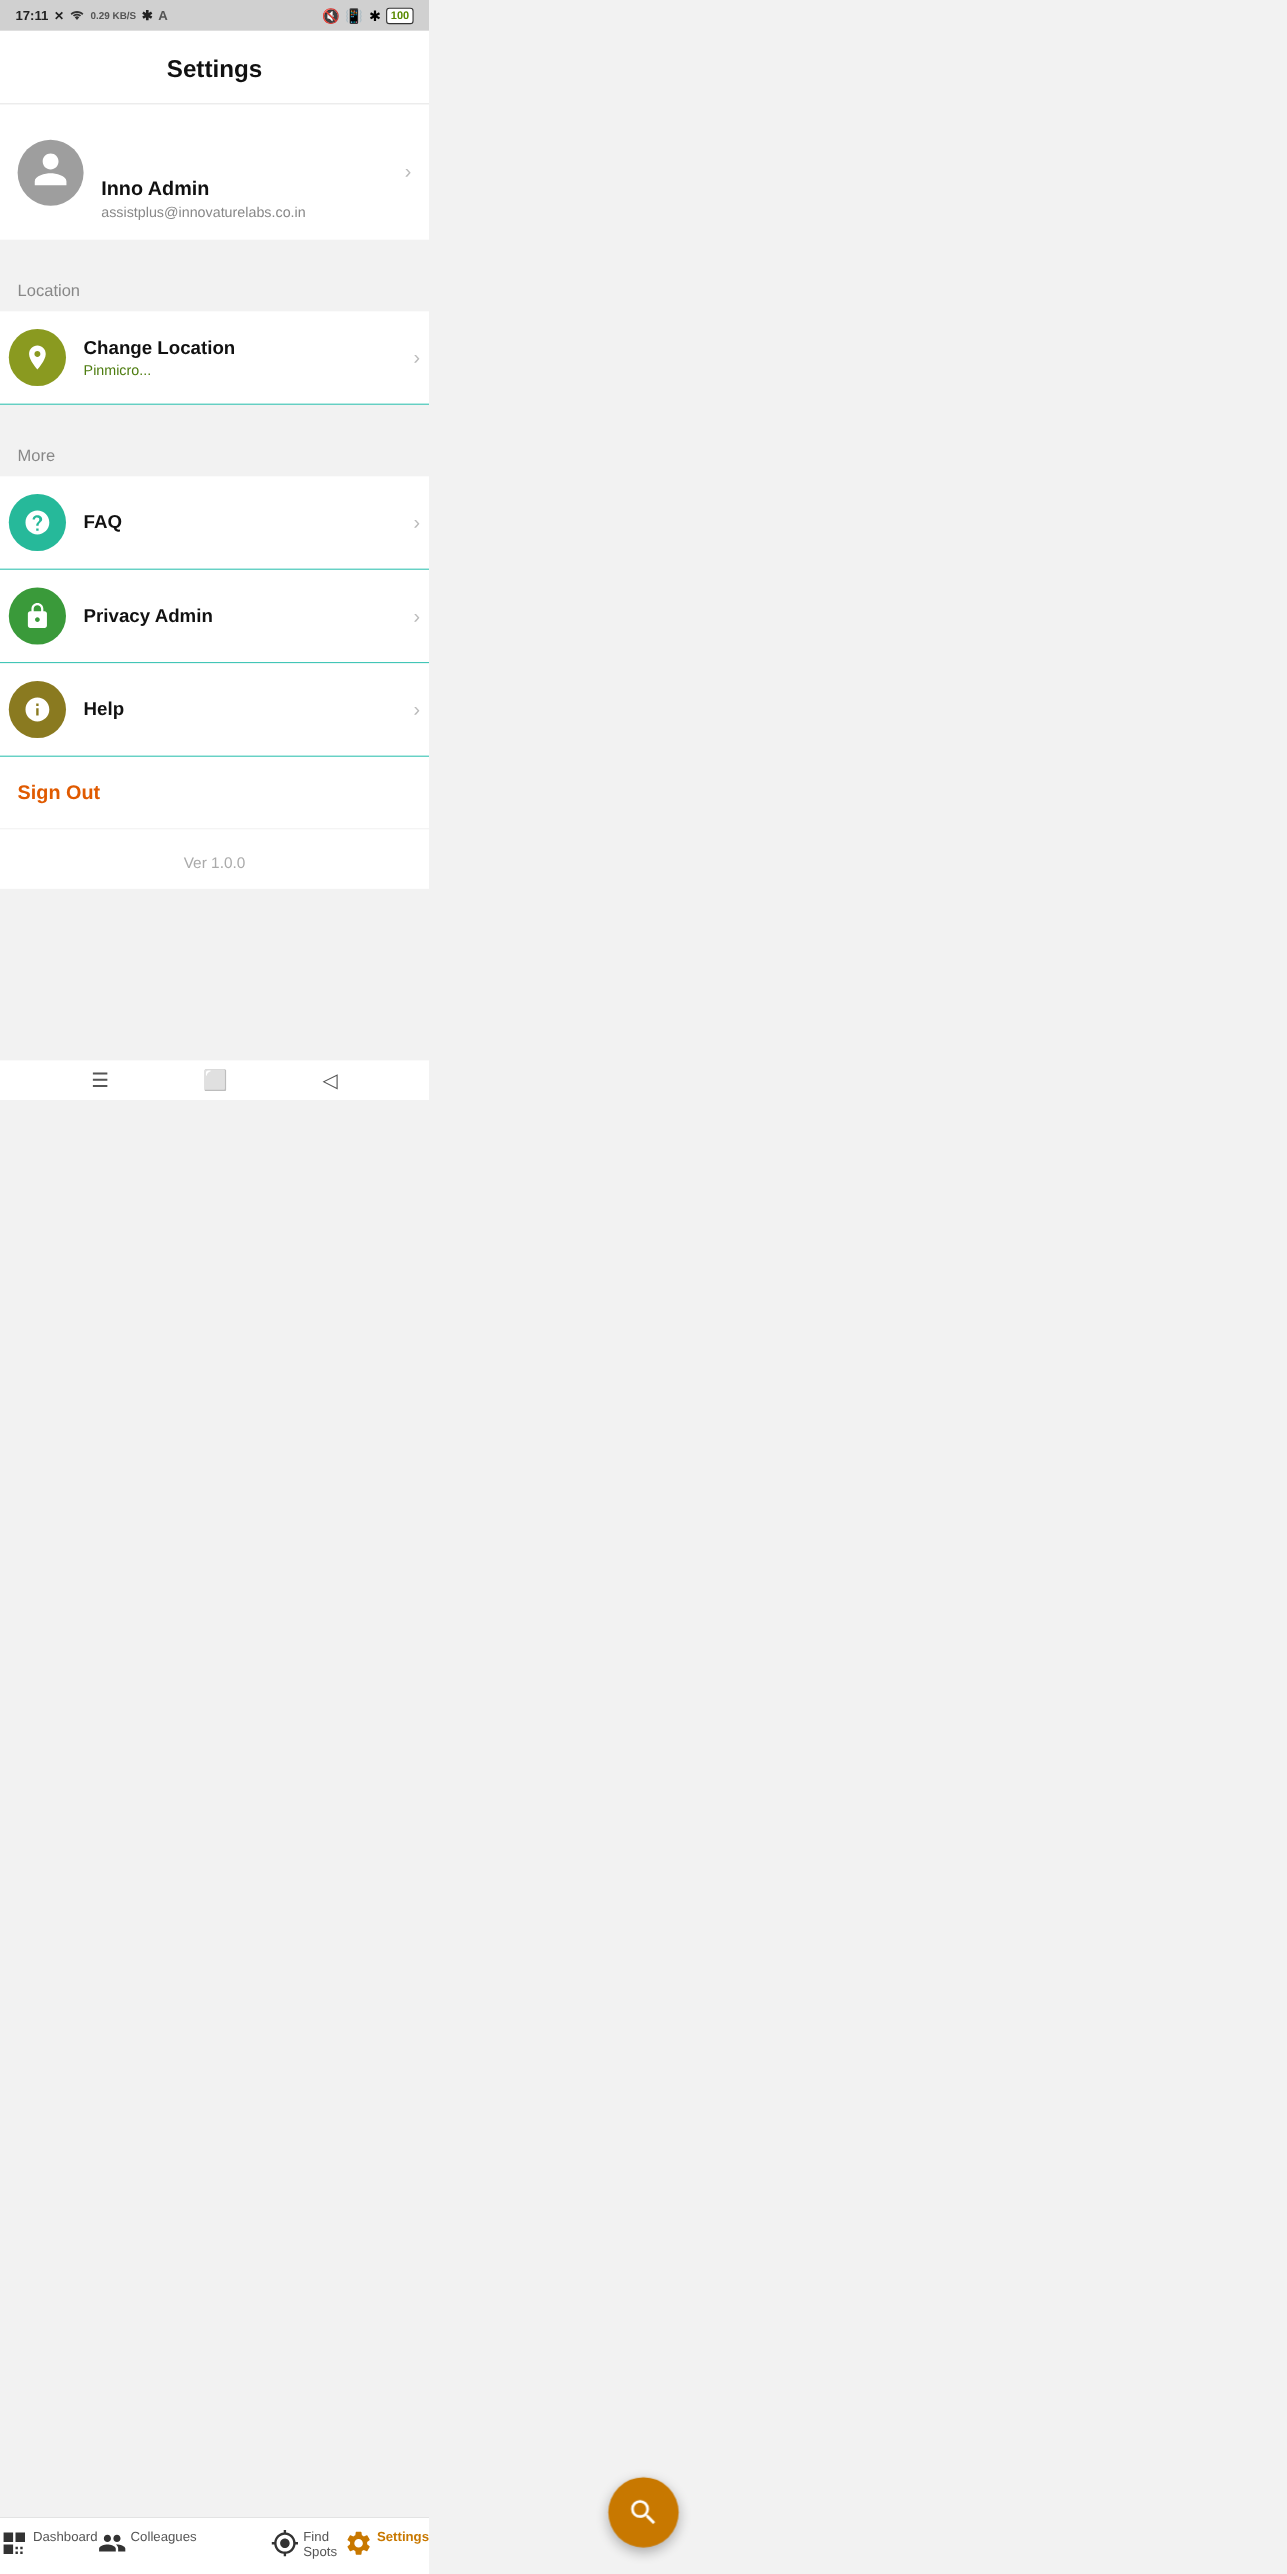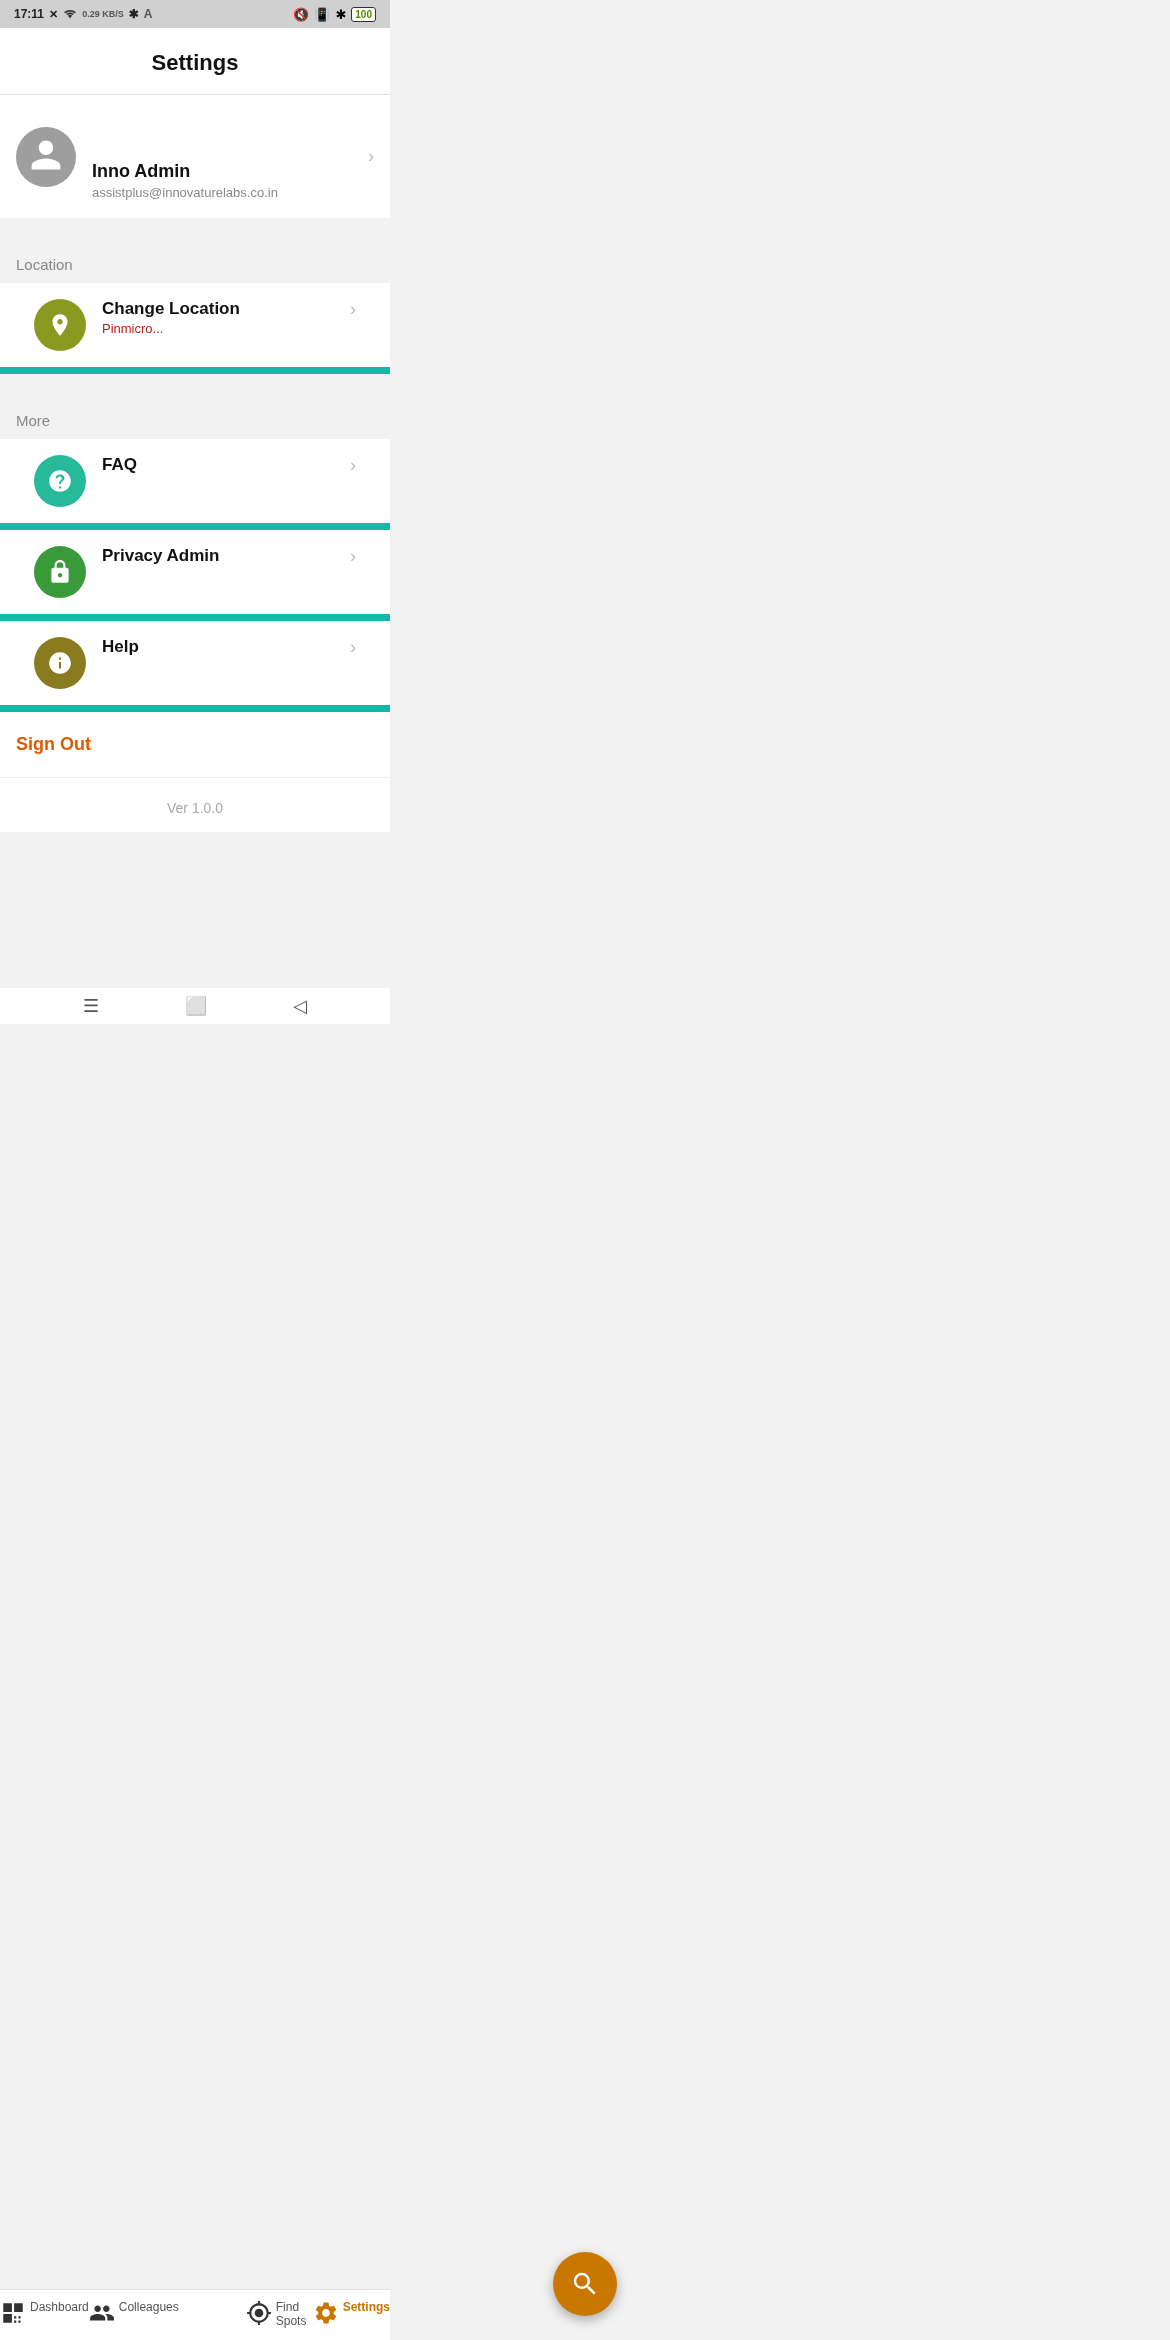--- a/index.html
+++ b/index.html
@@ -76,43 +76,43 @@
       padding: 18px 16px 10px;
       font-size: 15px;
       color: #888;
       font-weight: 400;
     }
 
     
     .list-item {
       background: #fff;
       display: flex;
-      align-items: flex-start;
-      padding: 16px 34px;
-      border-bottom: 7px solid #14b8a6;
+      align-items: center;
+      padding: 16px 8px;
+      border-bottom: 1px solid #14b8a6;
       cursor: pointer;
     }
     .list-item-icon {
       width: 52px;
       height: 52px;
       border-radius: 50%;
       display: flex;
       align-items: center;
       justify-content: center;
       flex-shrink: 0;
       margin-right: 16px;
     }
     .icon-olive { background: #8a9a20; }
     .icon-teal { background: #26b99a; }
     .icon-green { background: #3a9a3a; }
     .icon-darkolive { background: #8a7a20; }
     .list-item-icon svg { width: 26px; height: 26px; fill: #fff; }
     .list-item-text { flex: 1; }
     .list-item-label { font-size: 17px; font-weight: 600; color: #111; }
-    .list-item-sub { font-size: 13px; color: #b91c1c; margin-top: 2px; }
+    .list-item-sub { font-size: 13px; color: #4d7c0f; margin-top: 2px; }
     .list-item-chevron { color: #bbb; font-size: 18px; }
 
     
     .divider-section {
       background: #f2f2f2;
       height: 20px;
     }
 
     
     .sign-out-row {

